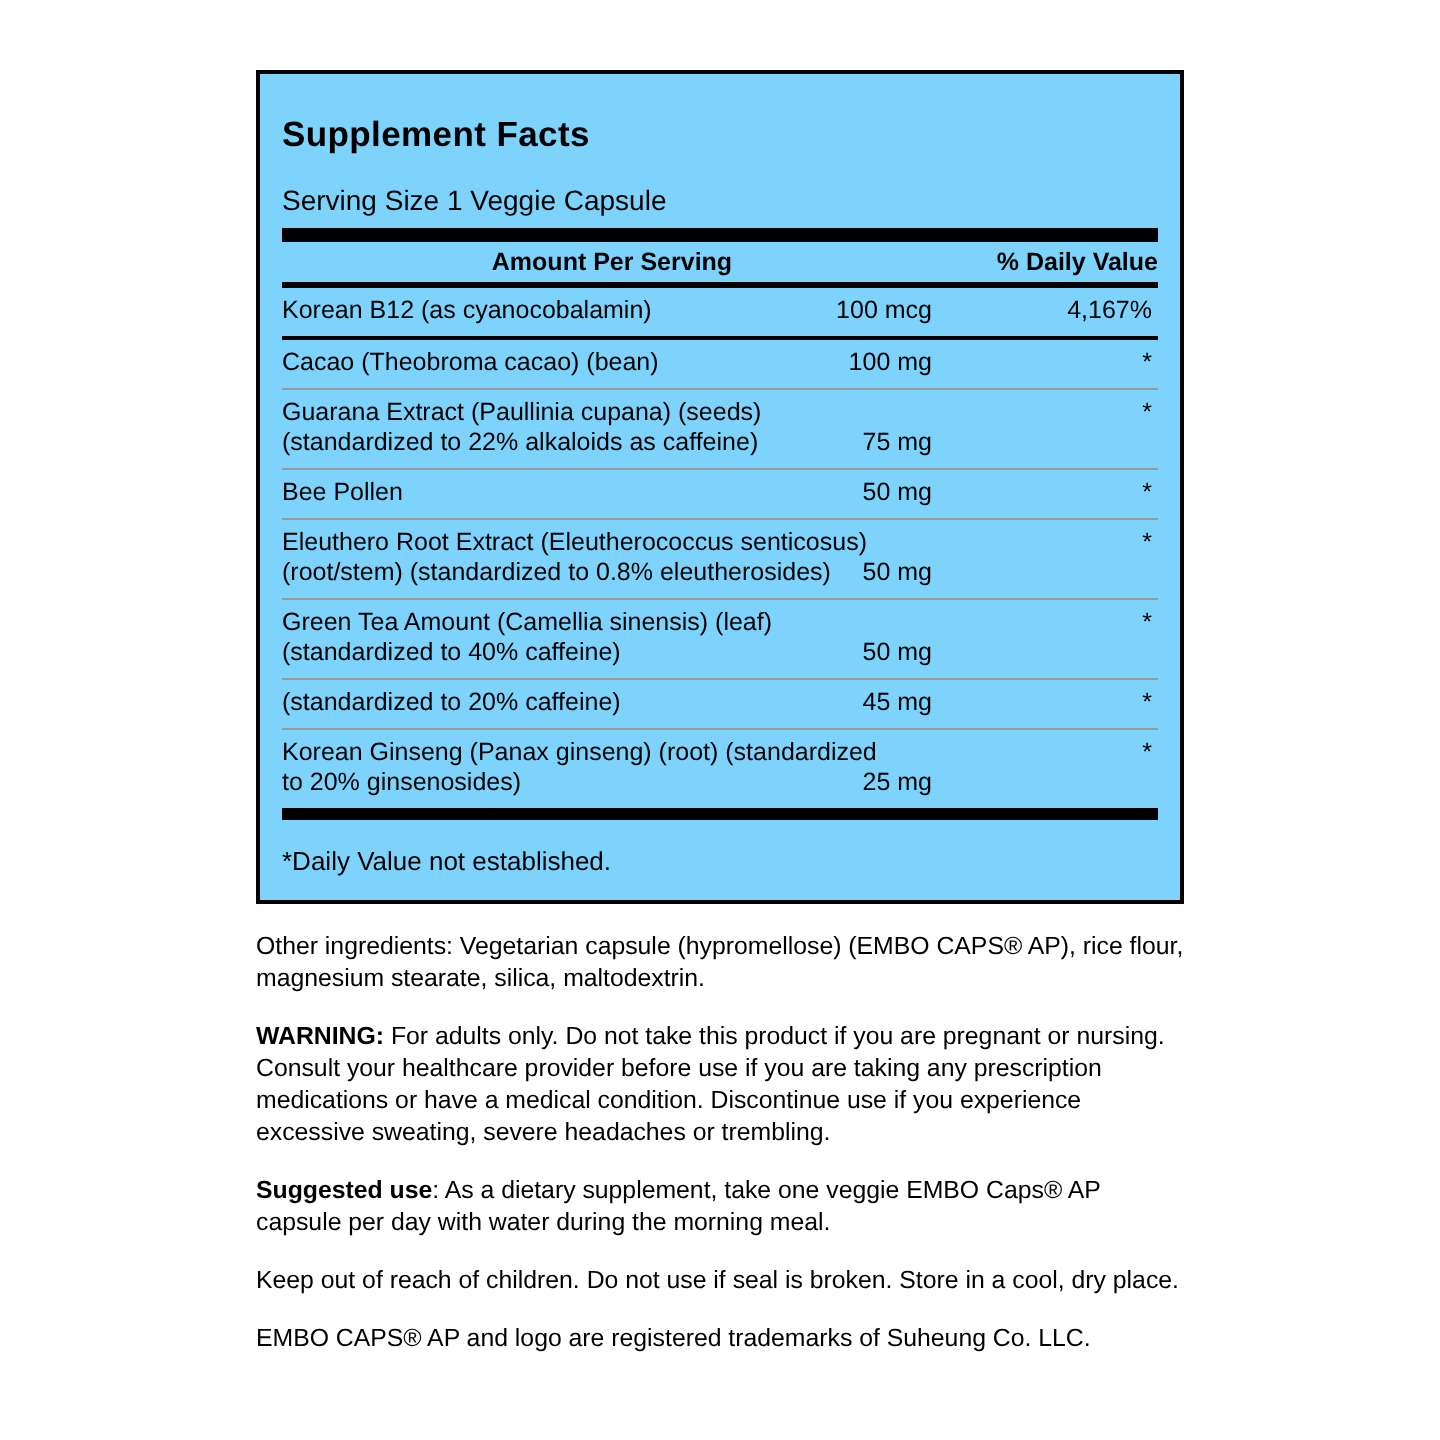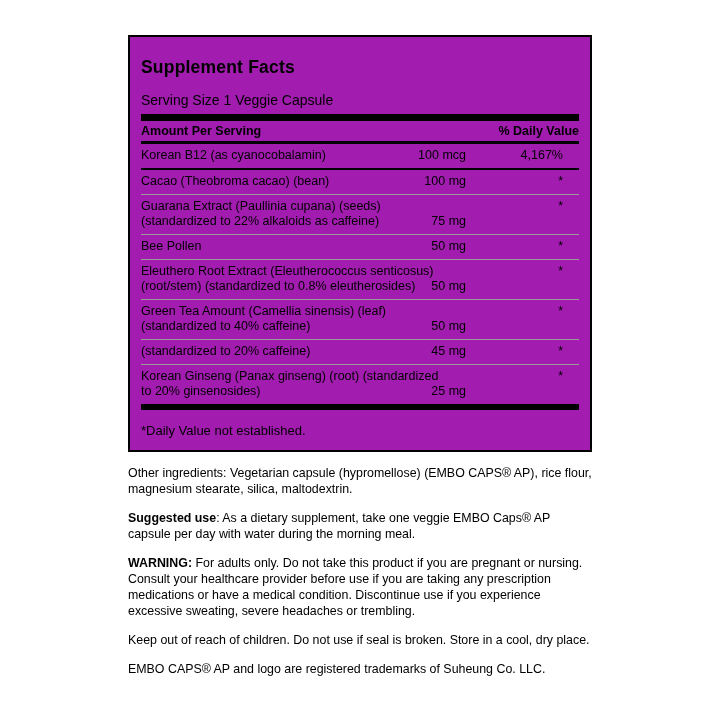--- a/index.html
+++ b/index.html
@@ -11,21 +11,21 @@
   }
   .page {
     width: 464px;
     margin: 35px auto 0 auto;
   }
 
   
   .facts-box {
     border: 2px solid #000;
     padding: 0 11px 12px 11px;
-    background: #a21caf;
+    background: #7dd3fc;
   }
   .facts-title {
     font-size: 17.5px;
     font-weight: bold;
     line-height: 20px;
     margin: 20px 0 15px 0;
     letter-spacing: 0.2px;
   }
   .serving {
     font-size: 14px;
@@ -44,20 +44,21 @@
     display: flex;
     align-items: center;
     padding: 3px 0 2px 0;
     border-bottom: 3px solid #000;
     font-weight: bold;
     font-size: 12.5px;
     line-height: 15px;
   }
   .header-amount {
     width: 330px;
+    text-align: center;
   }
   .header-dv {
     flex: 1;
     text-align: right;
   }
 
   .row {
     position: relative;
     padding: 4px 0 5px 0;
     font-size: 12.5px;
@@ -77,21 +78,21 @@
   }
   .amount {
     margin-left: auto;
     white-space: pre;
     flex-shrink: 0;
     text-align: center;
   }
   .dv {
     position: absolute;
     top: 4px;
-    right: 16px;
+    right: 3px;
     white-space: pre;
   }
 
   .footnote {
     margin-top: 13px;
     font-size: 13px;
     line-height: 15px;
   }
 
   
@@ -205,22 +206,22 @@
 </div>
 
     <div class="bar-bottom"></div>
 
     <div class="footnote">*Daily Value not established.</div>
   </div>
 
   <div class="label-text" id="label-text">
   <p><span class="ptext">Other ingredients: Vegetarian capsule (hypromellose) (EMBO CAPS® AP), rice flour, magnesium stearate, silica, maltodextrin.</span></p>
 
+  <p><span class="lead">WARNING:</span><span class="ptext"> For adults only. Do not take this product if you are pregnant or nursing. Consult your healthcare provider before use if you are taking any prescription medications or have a medical condition. Discontinue use if you experience excessive sweating, severe headaches or trembling.</span></p>
+
   <p><span class="lead">Suggested use</span><span class="ptext">: As a dietary supplement, take one veggie EMBO Caps® AP capsule per day with water during the morning meal.</span></p>
-
-  <p><span class="lead">WARNING:</span><span class="ptext"> For adults only. Do not take this product if you are pregnant or nursing. Consult your healthcare provider before use if you are taking any prescription medications or have a medical condition. Discontinue use if you experience excessive sweating, severe headaches or trembling.</span></p>
 
   <p><span class="ptext">Keep out of reach of children. Do not use if seal is broken. Store in a cool, dry place.</span></p>
 
   <p><span class="ptext">EMBO CAPS® AP and logo are registered trademarks of Suheung Co. LLC.</span></p>
 </div>
 
 </div>
 
 </body></html>

